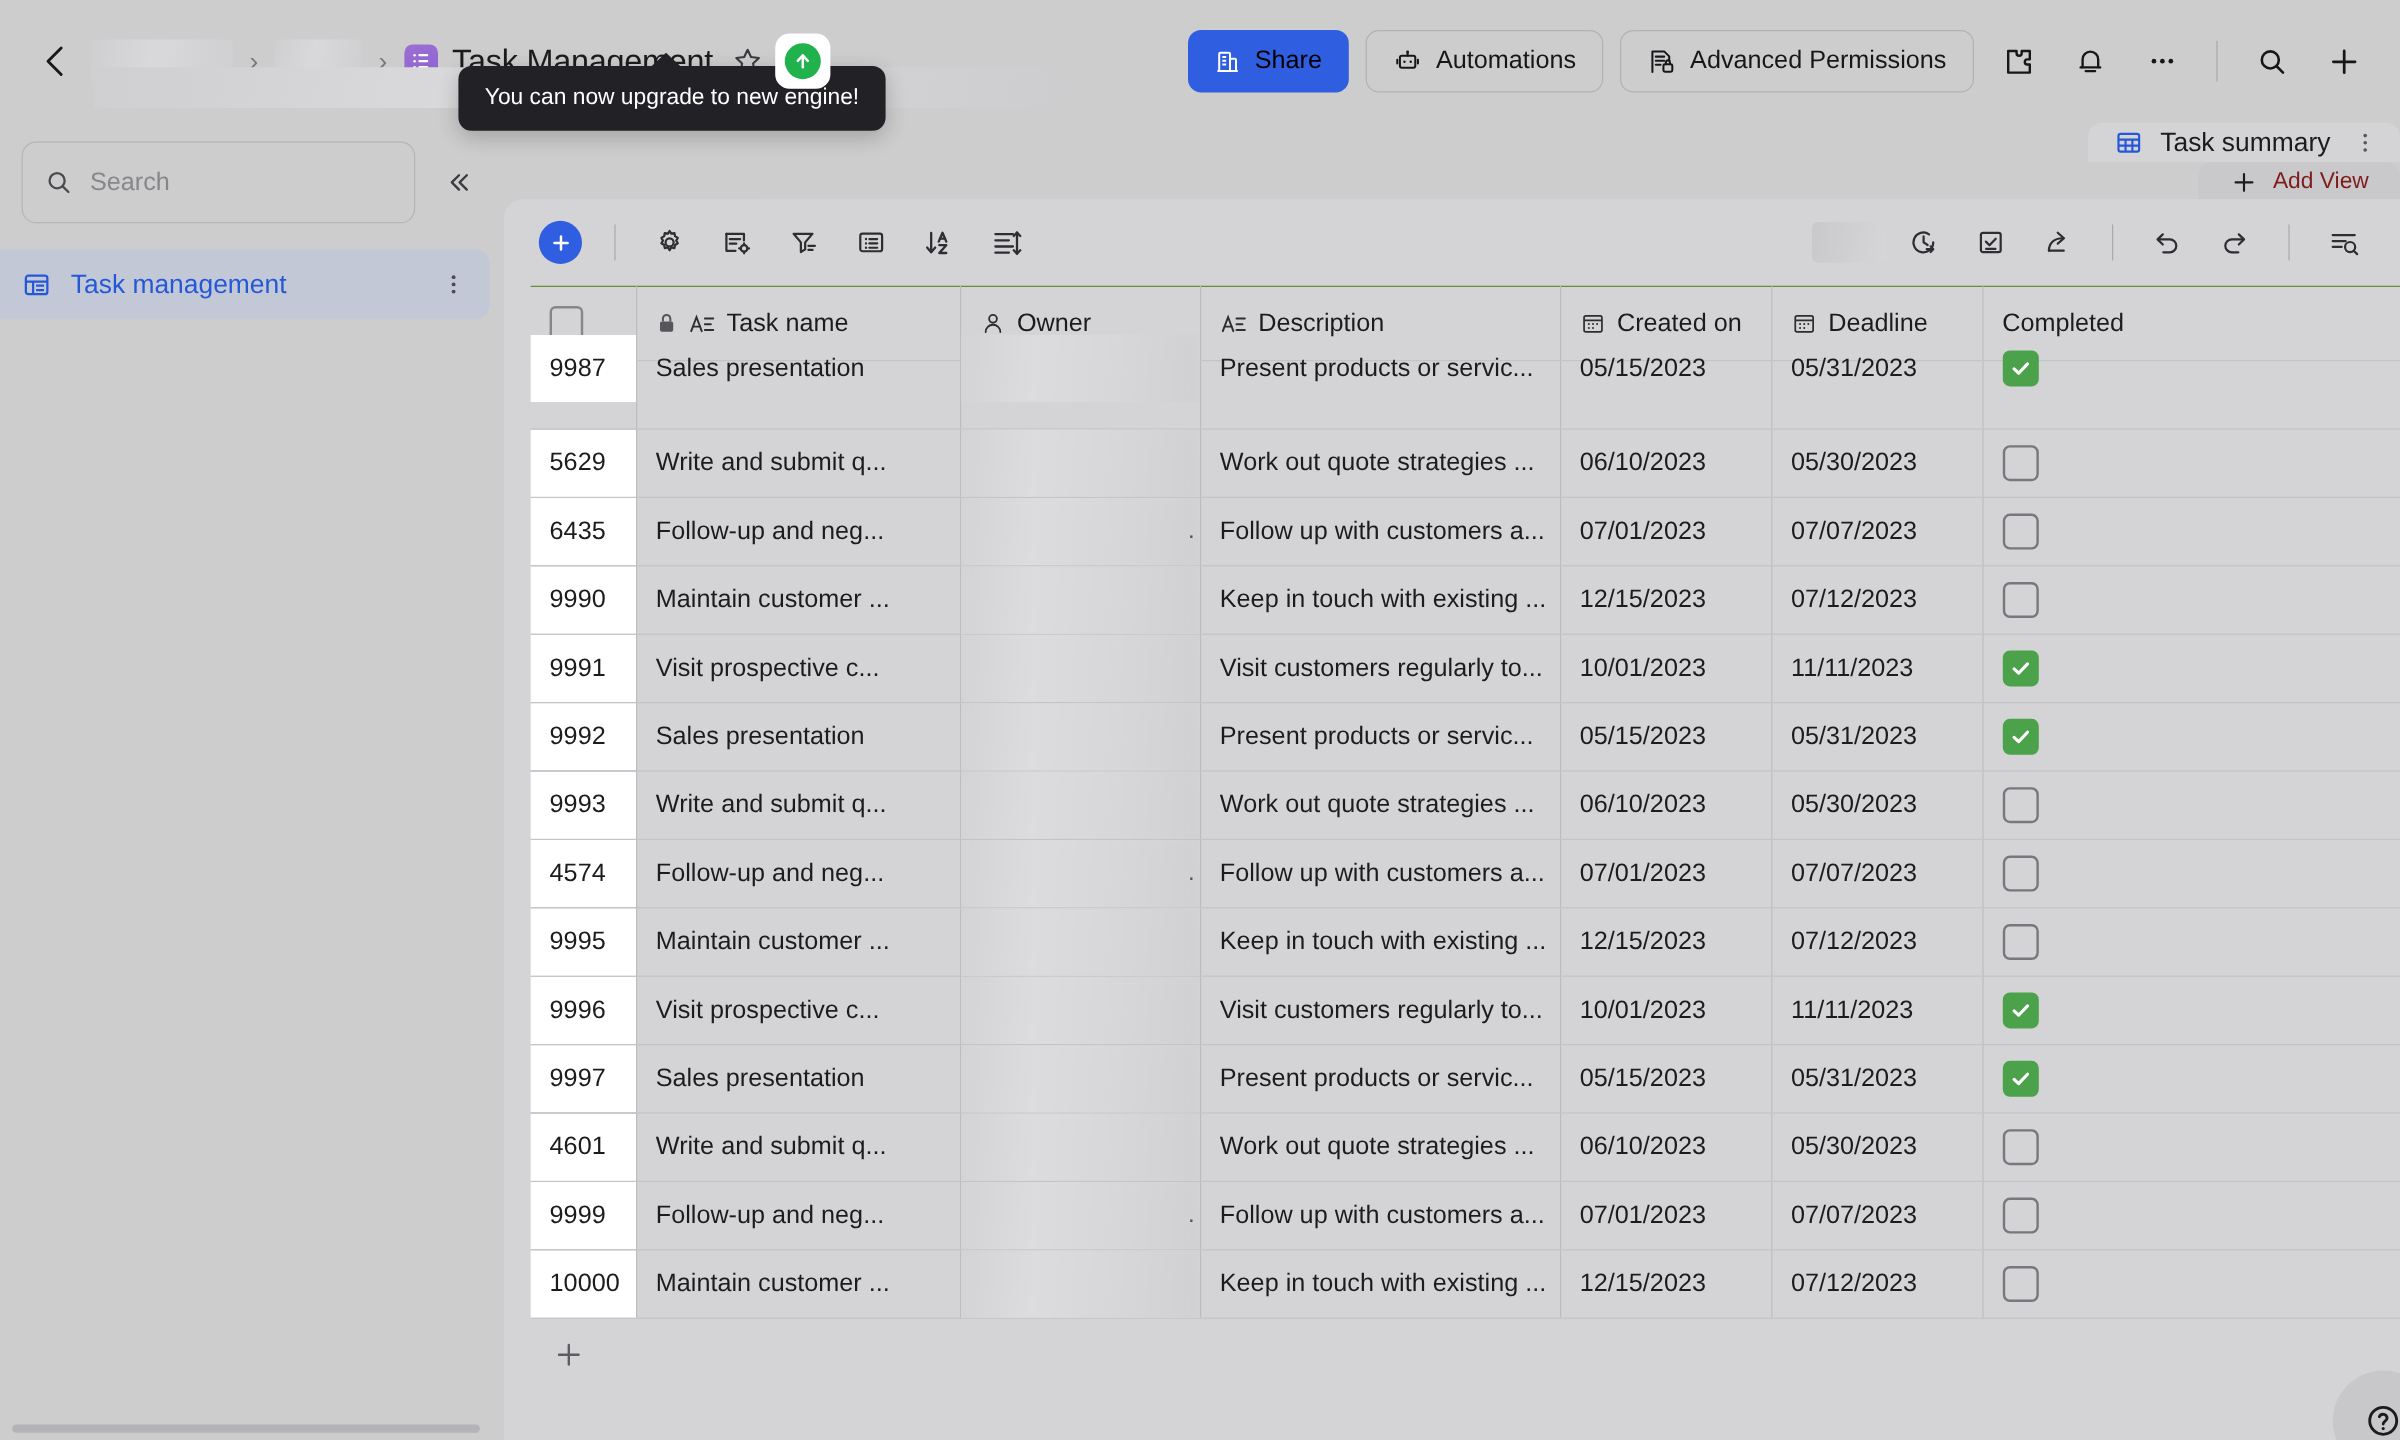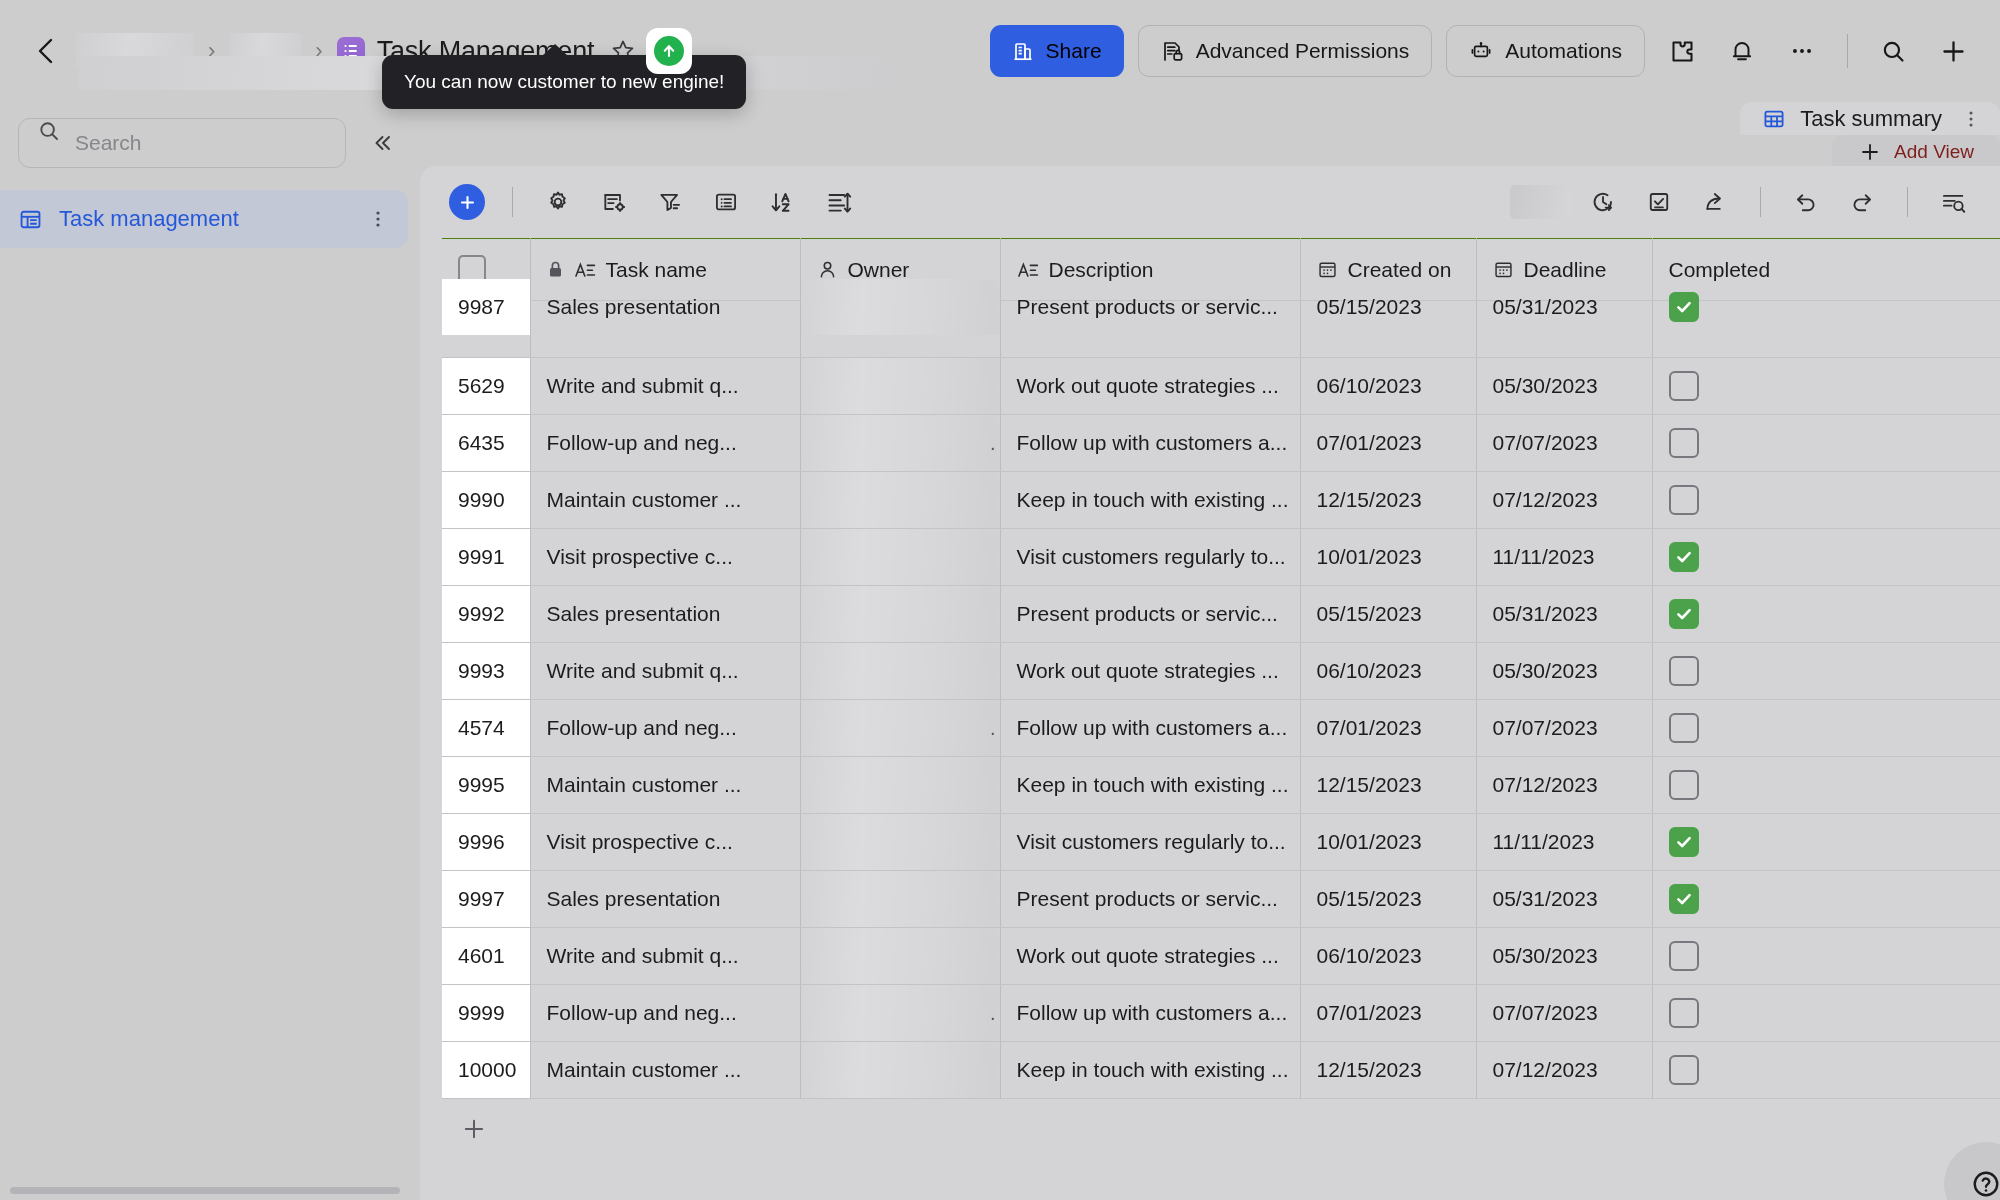--- a/index.html
+++ b/index.html
@@ -76,22 +76,22 @@
   }
   .vdiv { width: 1px; height: 34px; background: #a9a9ad; margin: 0 8px; }
 
   
   .sidebar {
     position: absolute; left: 0; top: 102px; width: 420px; height: 1098px;
     background: #cdcdcd; display: flex; flex-direction: column;
   }
   .search-row { display: flex; align-items: center; padding: 16px 18px 0 18px; gap: 16px; }
   .search-box {
-    flex: 1; height: 50px; border: 1px solid #b6b6ba; border-radius: 12px;
-    display: flex; gap: 14px; padding: 0 18px; background: transparent;
+    flex: 1; height: 68px; border: 1px solid #b6b6ba; border-radius: 12px;
+    display: flex; align-items: center; gap: 14px; padding: 0 18px; background: transparent;
   }
   .search-input {
     border: none; outline: none; background: transparent; font-size: 21px; color: #2b2b2e;
     font-family: "Liberation Sans", sans-serif; width: 100%;
   }
   .search-input::placeholder { color: #86868b; }
   .collapse-btn { width: 40px; height: 40px; display: flex; align-items: center; justify-content: center; cursor: pointer; }
 
   .nav-item {
     margin: 22px 12px 0 0; height: 58px; border-radius: 0 12px 12px 0;
@@ -265,44 +265,44 @@
               <path d="M13 19 V9 h4 a1 1 0 0 1 1 1 v9"></path>
               <path d="M2.5 19.2 H19.5"></path>
               <path d="M6.6 7.5 h3.2 M6.6 10.6 h3.2 M6.6 13.7 h3.2"></path>
             </svg>
         </span>
         <span>Share</span>
       </div>
 
       <div class="btn outline">
         <span>
-          <svg width="23" height="23" viewBox="0 0 23 23" fill="none" stroke="#17171a" stroke-width="1.7" stroke-linecap="round" stroke-linejoin="round">
-              <path d="M4 20 V3 h10 l4 4 v3"></path>
-              <path d="M6.8 7.2 h7 M6.8 10.6 h7 M6.8 14 h4"></path>
-              <rect x="13.2" y="13.6" width="7.4" height="6.2" rx="1.2"></rect>
-              <path d="M15.2 13.6 v-1.6 a1.7 1.7 0 0 1 3.4 0 v1.6"></path>
-            </svg>
-        </span>
-        <span>Advanced Permissions</span>
-      </div>
-
-      <div class="btn outline">
-        <span>
           <svg width="24" height="24" viewBox="0 0 24 24" fill="none" stroke="#17171a" stroke-width="1.7" stroke-linecap="round" stroke-linejoin="round">
               <rect x="5.6" y="7.4" width="12.8" height="10" rx="1.6"></rect>
               <circle cx="9.4" cy="12.4" r="1" fill="#17171a" stroke="none"></circle>
               <circle cx="14.6" cy="12.4" r="1" fill="#17171a" stroke="none"></circle>
               <path d="M12 7.4 V5.4"></path>
               <circle cx="12" cy="4.3" r="1.2" fill="#17171a" stroke="none"></circle>
               <path d="M3.4 10.8 v3.2 M20.6 10.8 v3.2"></path>
             </svg>
         </span>
         <span>Automations</span>
       </div>
 
+      <div class="btn outline">
+        <span>
+          <svg width="23" height="23" viewBox="0 0 23 23" fill="none" stroke="#17171a" stroke-width="1.7" stroke-linecap="round" stroke-linejoin="round">
+              <path d="M4 20 V3 h10 l4 4 v3"></path>
+              <path d="M6.8 7.2 h7 M6.8 10.6 h7 M6.8 14 h4"></path>
+              <rect x="13.2" y="13.6" width="7.4" height="6.2" rx="1.2"></rect>
+              <path d="M15.2 13.6 v-1.6 a1.7 1.7 0 0 1 3.4 0 v1.6"></path>
+            </svg>
+        </span>
+        <span>Advanced Permissions</span>
+      </div>
+
       <div class="icon-btn">
         <span>
           <svg width="27" height="27" viewBox="0 0 24 24" fill="none" stroke="#17171a" stroke-width="1.8" stroke-linejoin="round">
               <path d="M4 4 h6.2 v1.6 a1.9 1.9 0 0 0 3.8 0 V4 H20 v6.2 h-1.8 a1.9 1.9 0 0 0 0 3.8 H20 V20 H4 Z"></path>
             </svg>
         </span>
       </div>
 
       <div class="icon-btn">
         <span>
@@ -341,21 +341,21 @@
               <path d="M12 4.5 V19.5 M4.5 12 H19.5"></path>
             </svg>
         </span>
       </div>
     </div>
   </div>
 
   <div class="bc-row2"></div>
   <div class="bc-row2-e">e</div>
 
-  <div class="tooltip">You can now customer to new engine!</div>
+  <div class="tooltip">You can now upgrade to new engine!</div>
 
   <div class="sidebar">
     <div class="search-row">
       <div class="search-box">
         <span>
           <svg width="24" height="24" viewBox="0 0 24 24" fill="none" stroke="#4a4a4f" stroke-width="1.9" stroke-linecap="round">
               <circle cx="10.6" cy="10.6" r="6.3"></circle>
               <path d="M15.3 15.3 L20 20"></path>
             </svg>
         </span>

